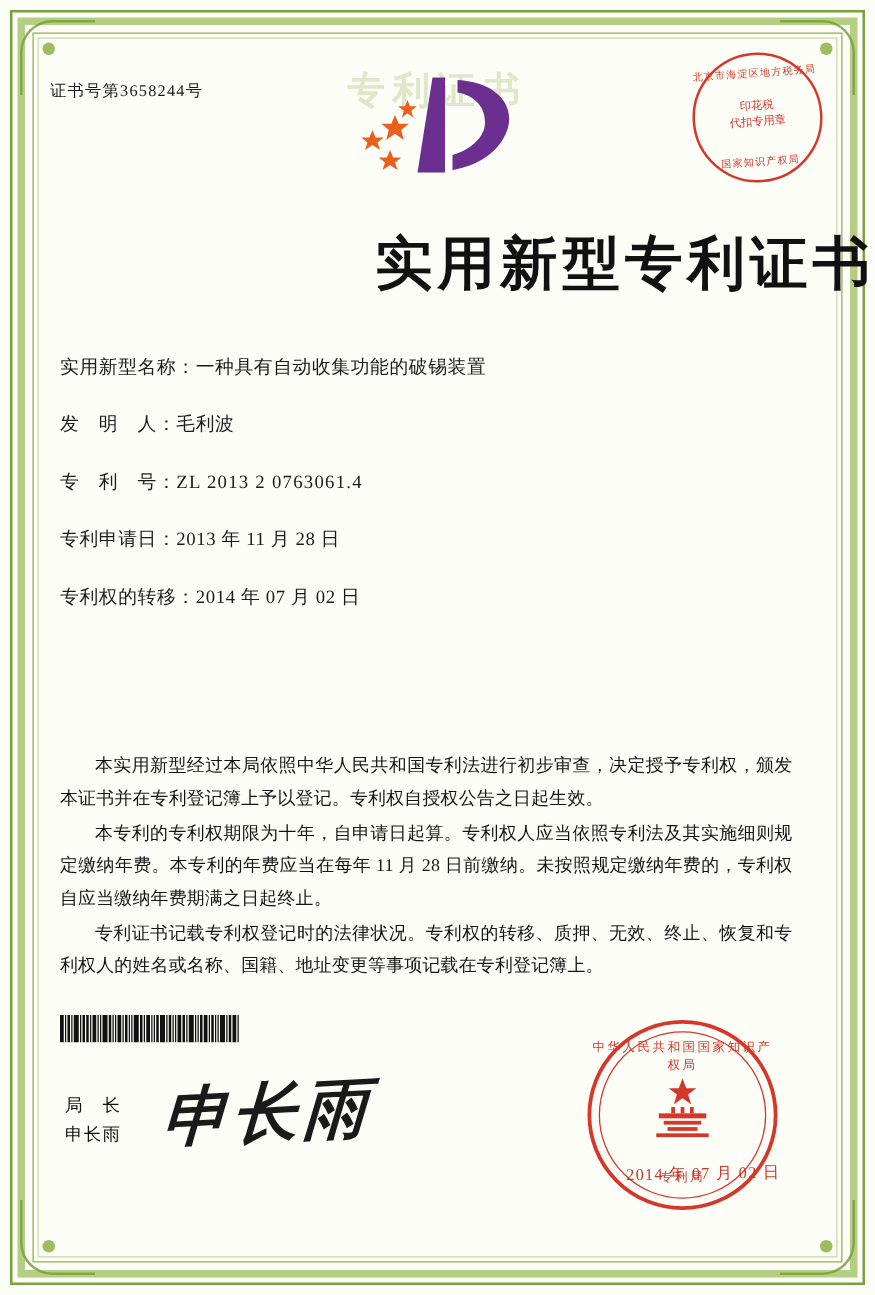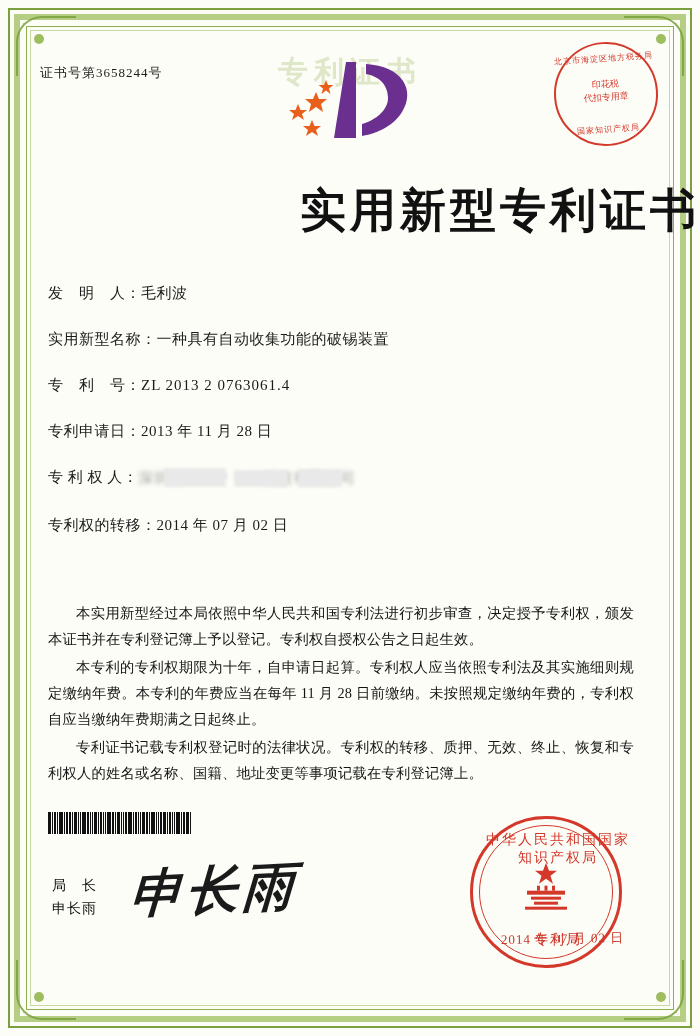--- a/index.html
+++ b/index.html
@@ -269,23 +269,23 @@
     color: #d4382b;
   }
   .seal .ring {
     position: absolute;
     left: 6px; top: 6px; right: 6px; bottom: 6px;
     border: 1px solid #d4382b;
     border-radius: 50%;
   }
   .seal .seal-arc {
     position: absolute;
-    left: 12px; width: 100%;
+    left: 0; width: 100%;
     text-align: center;
-    font-size: 14px;
+    font-size: 10px;
     letter-spacing: 2px;
     font-family: Liberation Mono, monospace;
   }
   .seal .seal-arc.top { top: 12px; }
   .seal .seal-arc.bottom { bottom: 16px; }
   .seal .emblem {
     position: absolute;
     left: 50%;
     top: 50%;
     transform: translate(-50%, -54%);
@@ -359,38 +359,35 @@
         <polygon points="56,22 58,27 63.5,27 59,30.5 60.5,36 56,32.5 51.5,36 53,30.5 48.5,27 54,27"></polygon>
       </g>
     </svg>
   </div>
 
   <div class="main-title">实用新型专利证书</div>
 
   <div class="fields">
 
     <div class="field-row">
+      <span class="label">实用新型名称：</span><span class="value">一种具有自动收集功能的破锡装置</span>
+    </div>
+
+    <div class="field-row">
       <span class="label">发　明　人：</span><span class="value">毛利波</span>
-    </div>
-
-    <div class="field-row">
-      <span class="label">实用新型名称：</span><span class="value">一种具有自动收集功能的破锡装置</span>
     </div>
 
     <div class="field-row">
       <span class="label">专　利　号：</span><span class="value value-mono">ZL 2013 2 0763061.4</span>
     </div>
 
     <div class="field-row">
       <span class="label">专利申请日：</span><span class="value">2013 年 11 月 28 日</span>
     </div>
 
-    <div class="field-row">
-      <span class="label">专 利 权 人：</span><span class="redacted-wrap"><span class="redacted-text">深圳市＊＊＊＊＊科技有限公司</span><span class="redacted-bar rb1"></span><span class="redacted-bar rb2"></span><span class="redacted-bar rb3"></span></span>
-    </div>
 
     <div class="field-row">
       <span class="label">专利权的转移：</span><span class="value">2014 年 07 月 02 日</span>
     </div>
 
   </div>
 
   <div class="body-text">
     <p>本实用新型经过本局依照中华人民共和国专利法进行初步审查，决定授予专利权，颁发本证书并在专利登记簿上予以登记。专利权自授权公告之日起生效。</p>
     <p>本专利的专利权期限为十年，自申请日起算。专利权人应当依照专利法及其实施细则规定缴纳年费。本专利的年费应当在每年 11 月 28 日前缴纳。未按照规定缴纳年费的，专利权自应当缴纳年费期满之日起终止。</p>

